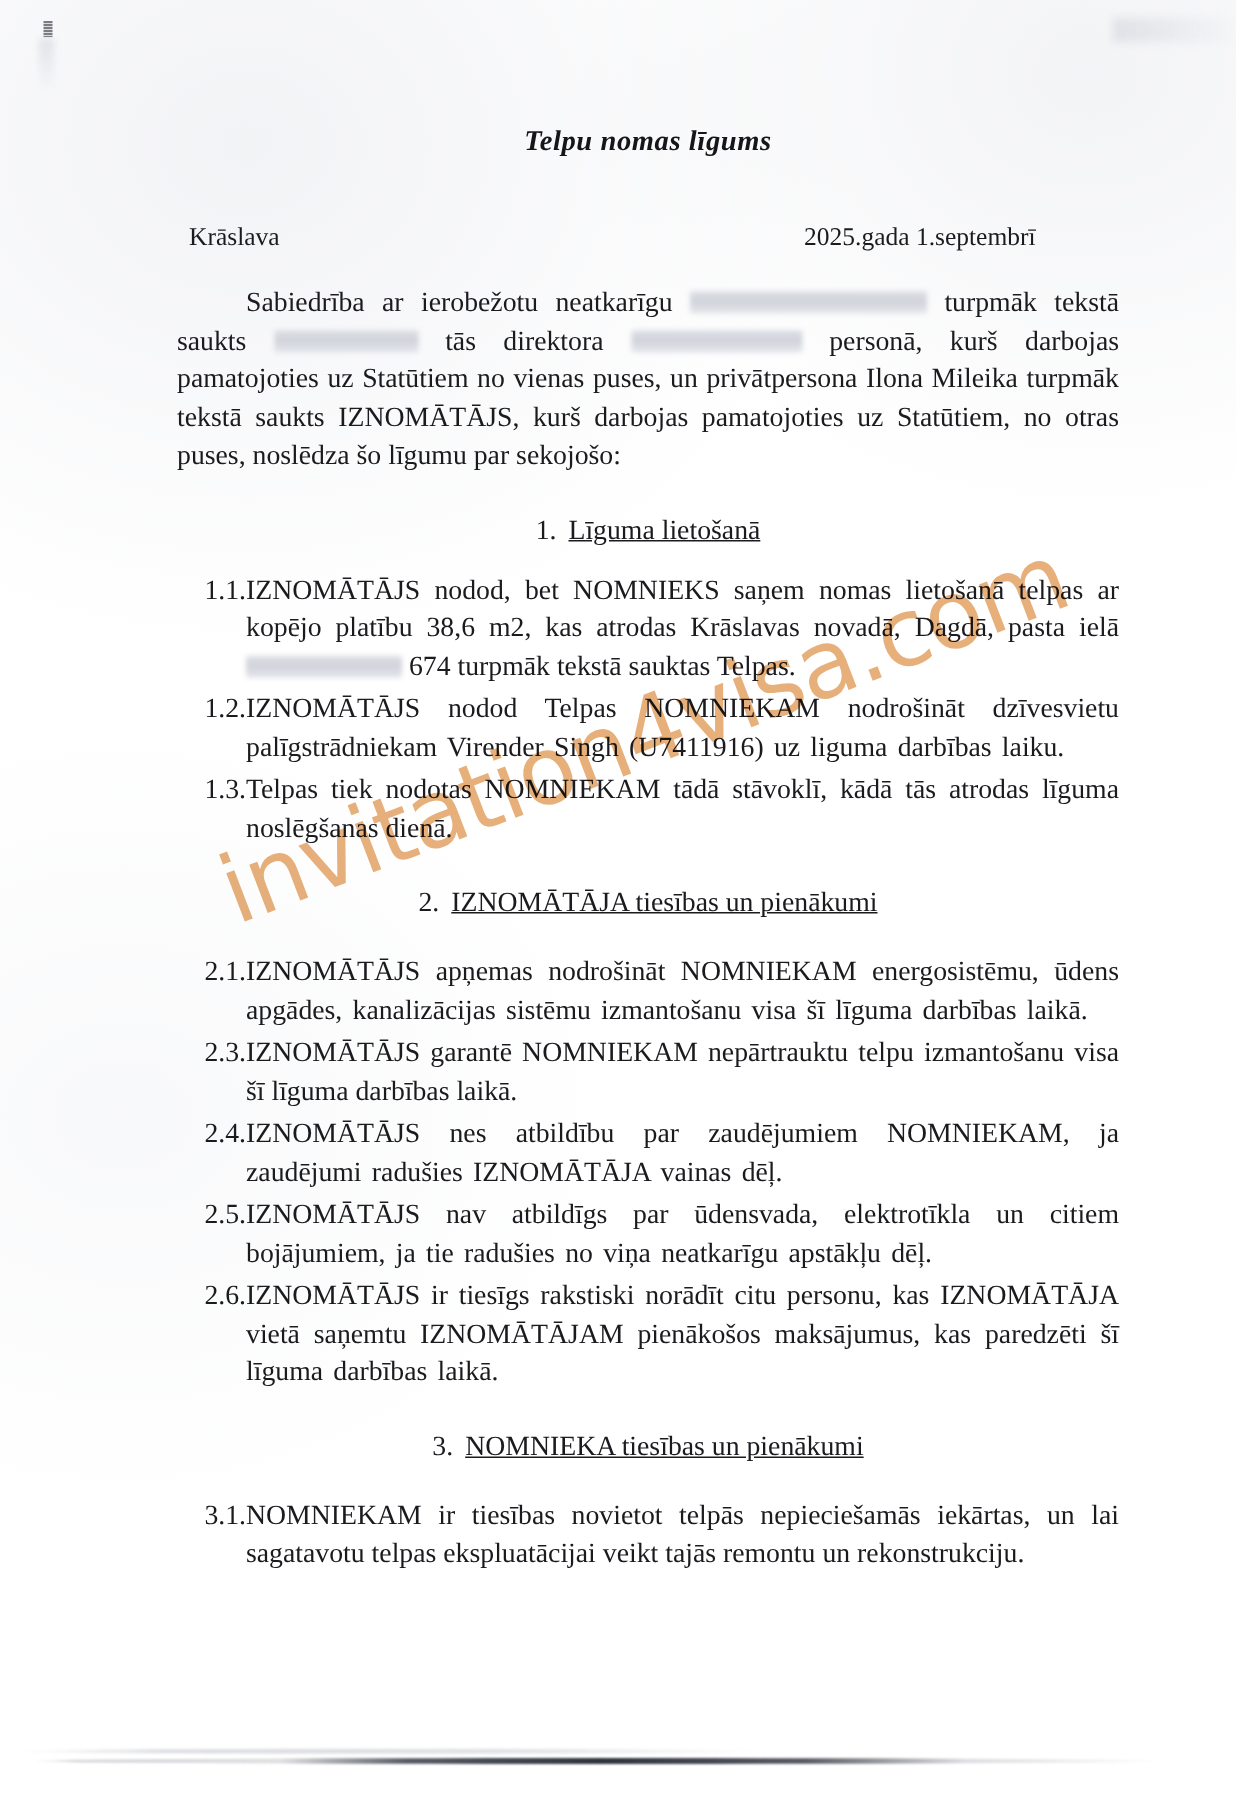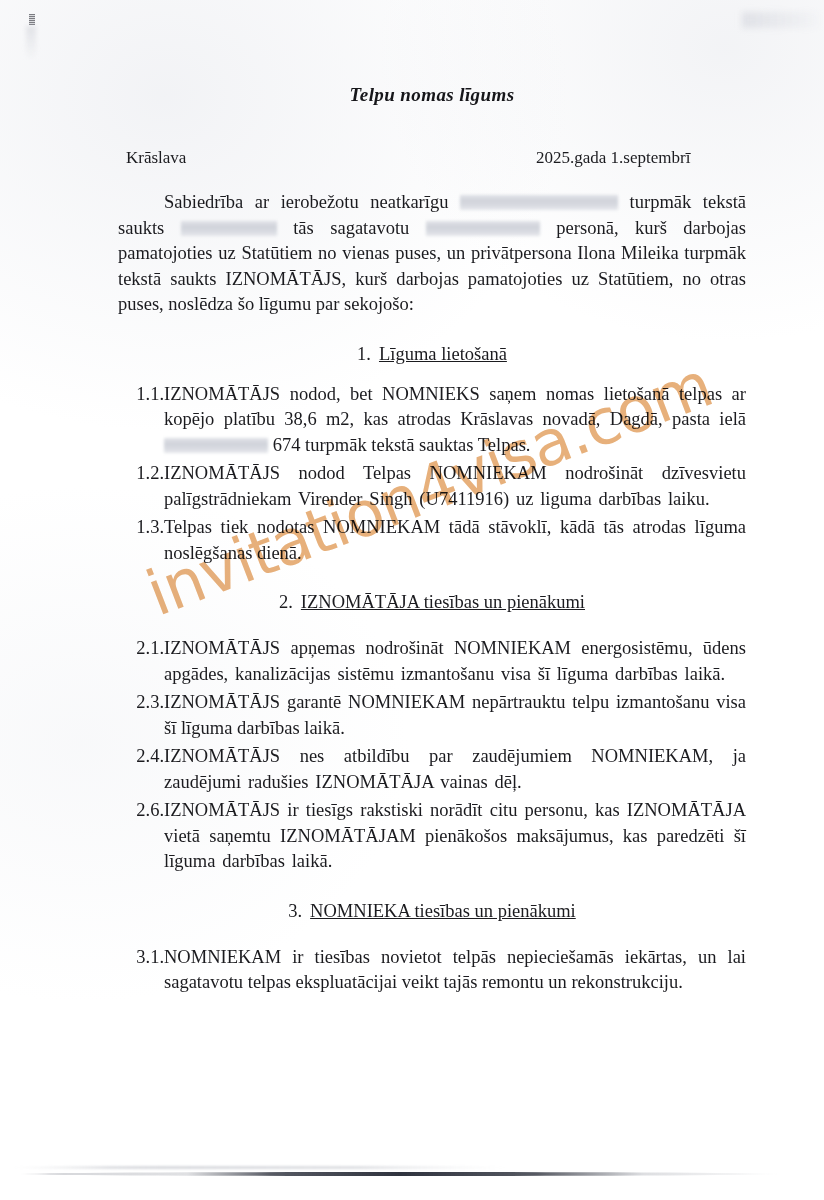--- a/index.html
+++ b/index.html
@@ -209,21 +209,21 @@
       <span class="place">Krāslava</span>
       <span class="date">2025.gada 1.septembrī</span>
     </div>
 
     <div class="para indent">
       <span>Sabiedrība ar ierobežotu neatkarīgu</span>
       <span class="redact" style="width:158px"></span>
       <span>turpmāk tekstā</span>
       <span>saukts</span>
       <span class="redact" style="width:96px"></span>
-      <span>tās sagatavotu</span>
+      <span>tās direktora</span>
       <span class="redact" style="width:114px"></span>
       <span>personā, kurš darbojas pamatojoties uz Statūtiem no vienas puses, un privātpersona Ilona Mileika turpmāk tekstā saukts IZNOMĀTĀJS, kurš darbojas pamatojoties uz Statūtiem, no otras puses, noslēdza šo līgumu par sekojošo:</span>
     </div>
 
     <div class="section-head">
       <span class="num-sp">1.</span><span class="u">Līguma lietošanā</span>
     </div>
     <div class="gap-sm"></div>
 
     <div class="clause">
@@ -255,20 +255,24 @@
     <div class="clause">
       <span class="cnum">2.3.</span>
       <span class="ctext">IZNOMĀTĀJS garantē NOMNIEKAM nepārtrauktu telpu izmantošanu visa šī līguma darbības laikā.</span>
     </div>
 
     <div class="clause">
       <span class="cnum">2.4.</span>
       <span class="ctext loose">IZNOMĀTĀJS nes atbildību par zaudējumiem NOMNIEKAM, ja zaudējumi radušies IZNOMĀTĀJA vainas dēļ.</span>
     </div>
 
+    <div class="clause">
+      <span class="cnum">2.5.</span>
+      <span class="ctext loose">IZNOMĀTĀJS nav atbildīgs par ūdensvada, elektrotīkla un citiem bojājumiem, ja tie radušies no viņa neatkarīgu apstākļu dēļ.</span>
+    </div>
 
     <div class="clause">
       <span class="cnum">2.6.</span>
       <span class="ctext loose">IZNOMĀTĀJS ir tiesīgs rakstiski norādīt citu personu, kas IZNOMĀTĀJA vietā saņemtu IZNOMĀTĀJAM pienākošos maksājumus, kas paredzēti šī līguma darbības laikā.</span>
     </div>
 
     <div class="section-head">
       <span class="num-sp">3.</span><span class="u">NOMNIEKA tiesības un pienākumi</span>
     </div>
     <div class="gap-md"></div>

